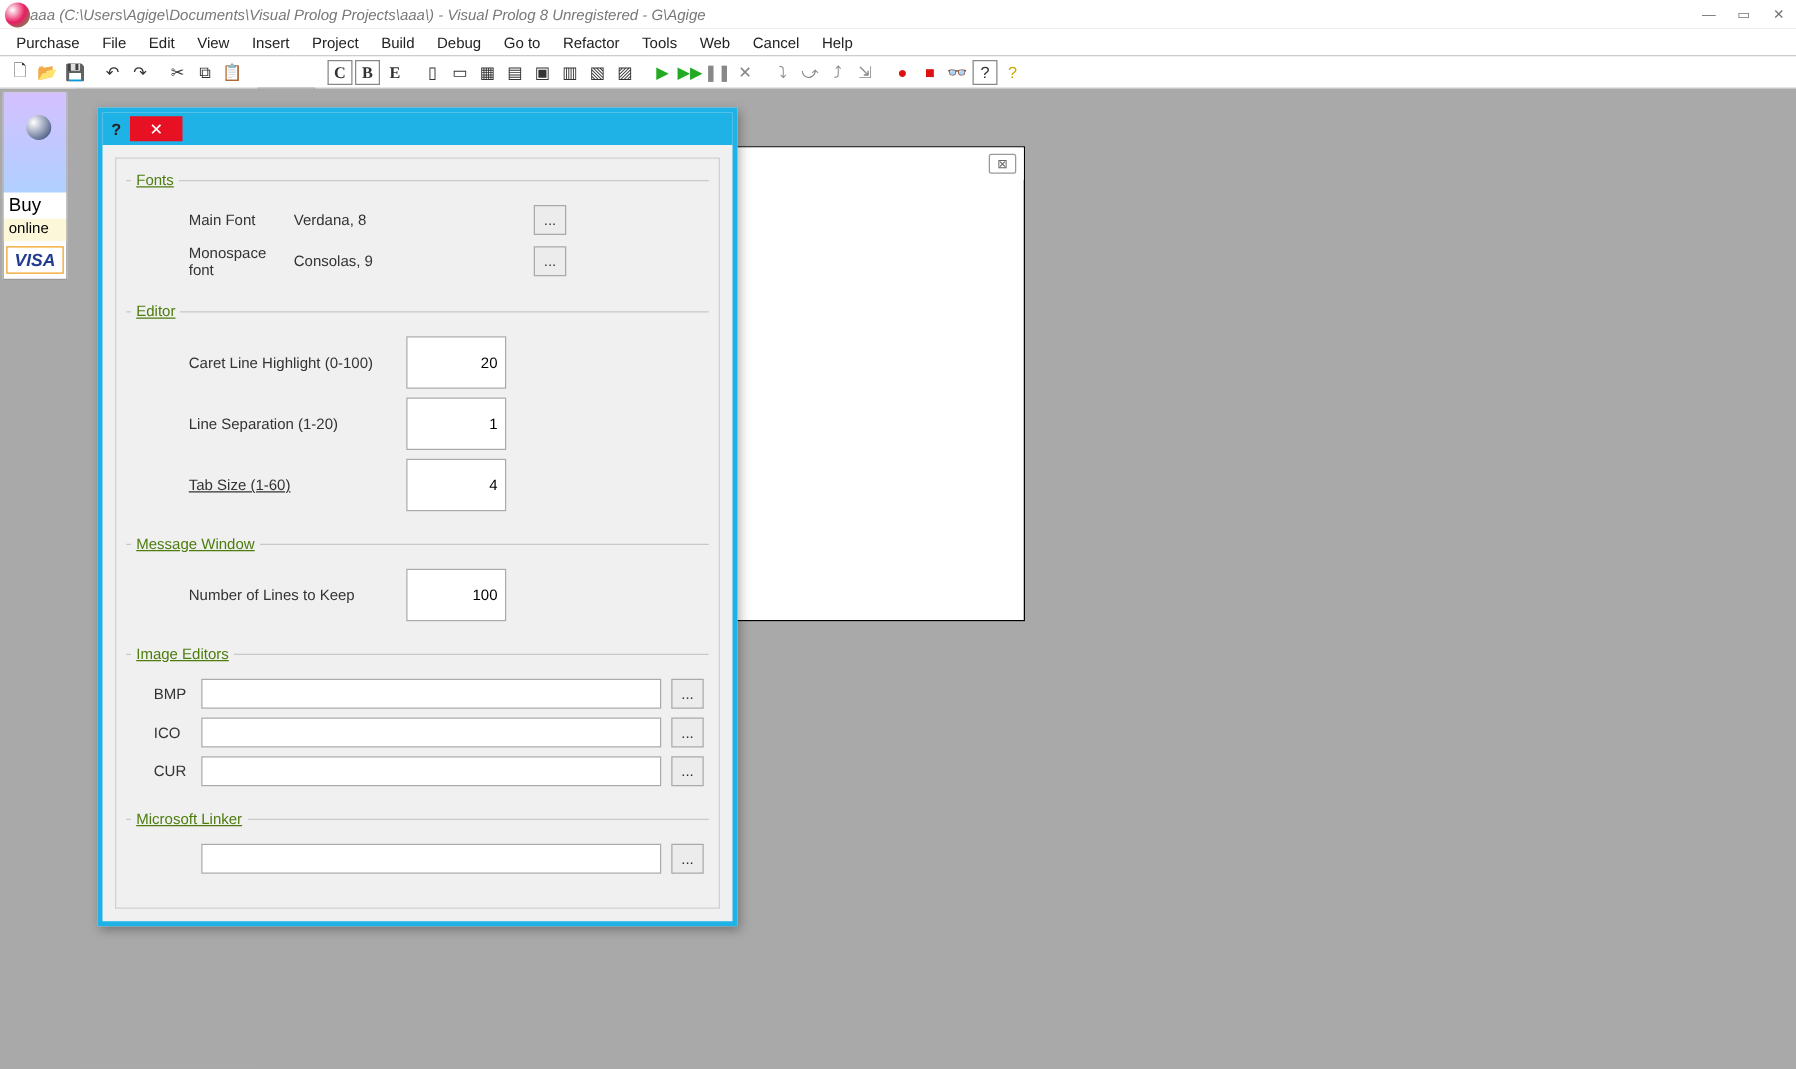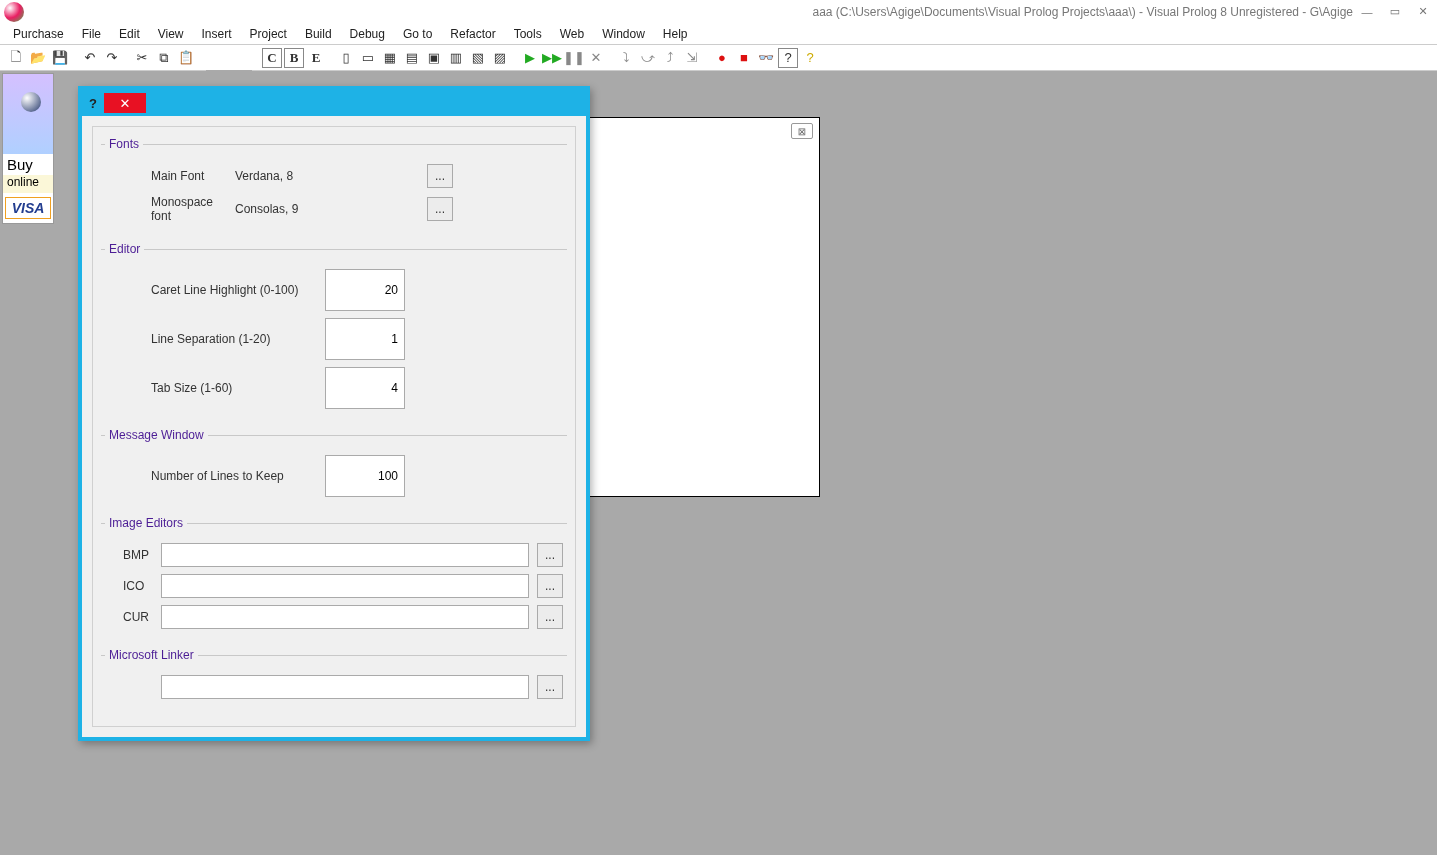--- a/index.html
+++ b/index.html
@@ -19,21 +19,21 @@
   align-items: center;
   color: #777;
   font-size: 12px;
   position: relative;
 }
 .titlebar .app-icon {
   width: 20px; height: 20px; margin-left: 4px;
   border-radius: 50%;
   background: radial-gradient(circle at 30% 30%, #fff 0%, #e91e63 50%, #4caf50 100%);
 }
-.titlebar .title-text { flex: 1; text-align: right; }
+.titlebar .title-text { flex: 1; text-align: left; font-style: italic; }
 .titlebar .win-controls { display: flex; }
 .titlebar .win-controls .btn {
   width: 28px; height: 20px; display:flex; align-items:center; justify-content:center;
   font-size: 11px; color:#777; cursor: default;
 }
 .titlebar .win-controls .btn.close-x { color:#777; }
 .menubar {
   background: #fff;
   height: 22px;
   display: flex; align-items: center;
@@ -129,21 +129,21 @@
 }
 .dialog .dlg-body {
   margin:10px; padding:10px 8px 8px 8px;
   border:1px solid #d0d0d0; background:#f0f0f0;
 }
 fieldset.group {
   border:none; border-top:1px solid #c8c8c8;
   margin: 0 0 12px 0; padding:10px 4px 0 4px;
   font-size:12px; color:#333;
 }
-fieldset.group legend { padding:0 4px; font-size:12px; color:#4c1d95; }
+fieldset.group legend { padding:0 4px; font-size:12px; color:#4d7c0f;text-decoration:underline; }
 .form-row { display:flex; align-items:center; margin:3px 0 7px 0; font-size:12px; }
 .form-row .lbl { width: 130px; padding-left:46px; }
 .form-row .lbl2 { width: 56px; padding-left:18px; }
 .form-row .val { width: 120px; }
 .form-row .spacer { flex:1; }
 .numbox {
   width: 80px; height:24px; border:1px solid #aaa; background:#fff;
   text-align:right; padding:20px 6px; font-size:12px;
 }
 .txt {
@@ -183,21 +183,21 @@
   <div class="item">Edit</div>
   <div class="item">View</div>
   <div class="item">Insert</div>
   <div class="item">Project</div>
   <div class="item">Build</div>
   <div class="item">Debug</div>
   <div class="item">Go to</div>
   <div class="item">Refactor</div>
   <div class="item">Tools</div>
   <div class="item">Web</div>
-  <div class="item">Window</div>
+  <div class="item">Cancel</div>
   <div class="item">Help</div>
 </div>
 
 <div class="toolbar">
   <div class="tb-btn">🗋</div>
   <div class="tb-btn">📂</div>
   <div class="tb-btn">💾</div>
   <div class="tb-sep"></div>
   <div class="tb-btn">↶</div>
   <div class="tb-btn">↷</div>
@@ -286,21 +286,21 @@
         <legend>Editor</legend>
         <div class="form-row">
           <div class="lbl" style="width:220px;">Caret Line Highlight (0-100)</div>
           <input class="numbox" value="20" style="">
         </div>
         <div class="form-row">
           <div class="lbl" style="width:220px;">Line Separation (1-20)</div>
           <input class="numbox" value="1" style="">
         </div>
         <div class="form-row">
-          <div class="lbl" style="width:220px;">Tab Size (1-60)</div>
+          <div class="lbl" style="width:220px;text-decoration:underline;">Tab Size (1-60)</div>
           <input class="numbox" value="4" style="">
         </div>
       </fieldset>
 
       <fieldset class="group">
         <legend>Message Window</legend>
         <div class="form-row">
           <div class="lbl" style="width:220px;">Number of Lines to Keep</div>
           <input class="numbox" value="100" style="">
         </div>

